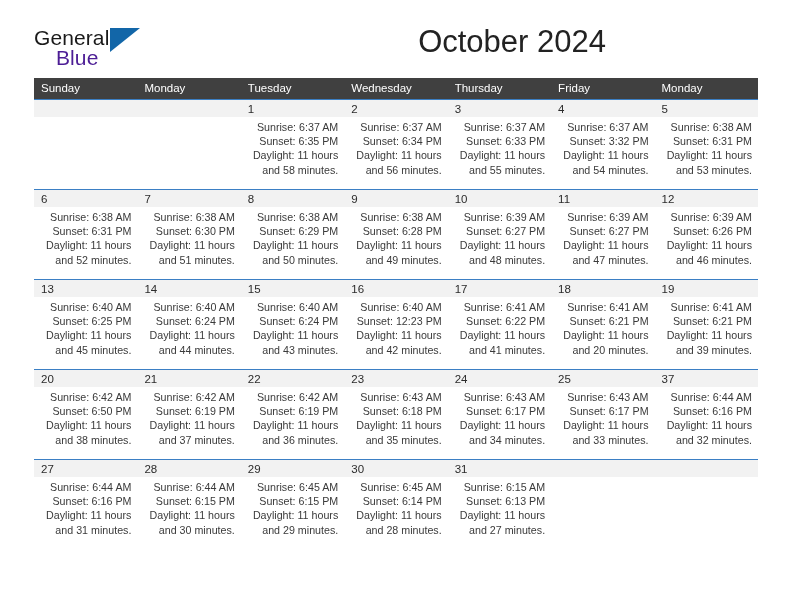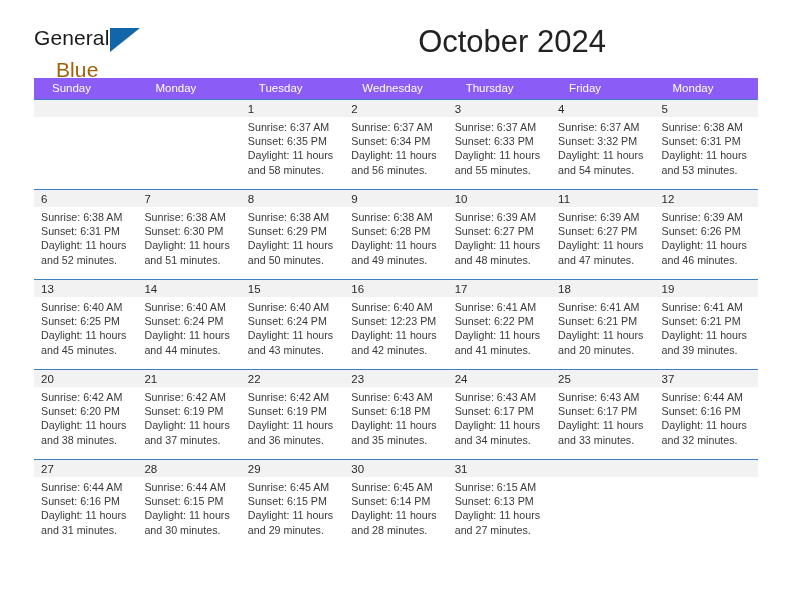--- a/index.html
+++ b/index.html
@@ -44,24 +44,24 @@
     left: 0;
     top: 0;
     font-size: 21px;
     letter-spacing: .1px;
     color: #1a1a1a;
     line-height: 24px;
   }
   .brand-blue {
     position: absolute;
     left: 22px;
-    top: 32px;
+    top: 20px;
     font-size: 21px;
     letter-spacing: .1px;
-    color: #a16207;
+    color: #4c1d95;
     line-height: 24px;
   }
   .brand-triangle {
     position: absolute;
     left: 76px;
     top: 2px;
     width: 0;
     height: 0;
     border-left: 30px solid #1266a8;
     border-bottom: 24px solid transparent;
@@ -92,27 +92,27 @@
     width: 724px;
     border-collapse: collapse;
     table-layout: fixed;
   }
   .calendar td, .calendar th {
     padding: 0;
     margin: 0;
   }
 
   .dow-row th {
-    background: #8b5cf6;
+    background: #404040;
     color: #ffffff;
     font-size: 11.5px;
     font-weight: normal;
     text-align: left;
     height: 21px;
-    padding: 0 0 0 18px;
+    padding: 0 0 0 7px;
     box-sizing: border-box;
     vertical-align: middle;
   }
 
   .week-row td {
     height: 90px;
     vertical-align: top;
     border-top: 1.5px solid #3b7fc4;
     box-sizing: border-box;
   }
@@ -129,20 +129,21 @@
     color: #2b2b2b;
     padding: 1px 0 0 7px;
     box-sizing: border-box;
     line-height: 16px;
   }
   .cell-body {
     padding: 3px 6px 0 7px;
     font-size: 10.7px;
     line-height: 14.4px;
     color: #3a3a3a;
+    text-align: right;
   }
   .cell-body div {
     white-space: nowrap;
   }
   .cell.empty .cell-body { visibility: hidden; }
 </style>
 </head>
 <body>
 
 <div class="page">
@@ -410,21 +411,21 @@
               </div>
             </div>
           </td>
         </tr>
         <tr class="week-row">
           <td>
             <div class="cell">
               <div class="cell-date">20</div>
               <div class="cell-body">
                 <div>Sunrise: 6:42 AM</div>
-                <div>Sunset: 6:20 PM</div>
+                <div>Sunset: 6:50 PM</div>
                 <div>Daylight: 11 hours</div>
                 <div>and 38 minutes.</div>
               </div>
             </div>
           </td>
           <td>
             <div class="cell">
               <div class="cell-date">21</div>
               <div class="cell-body">
                 <div>Sunrise: 6:42 AM</div>

